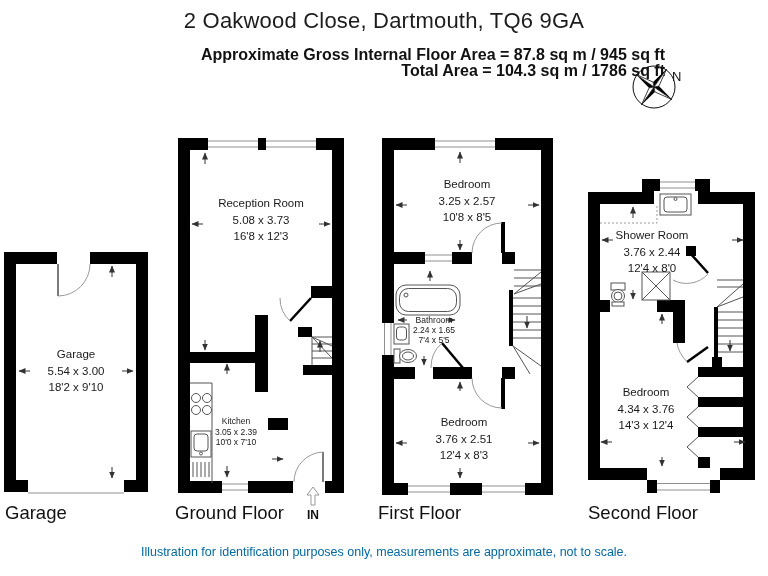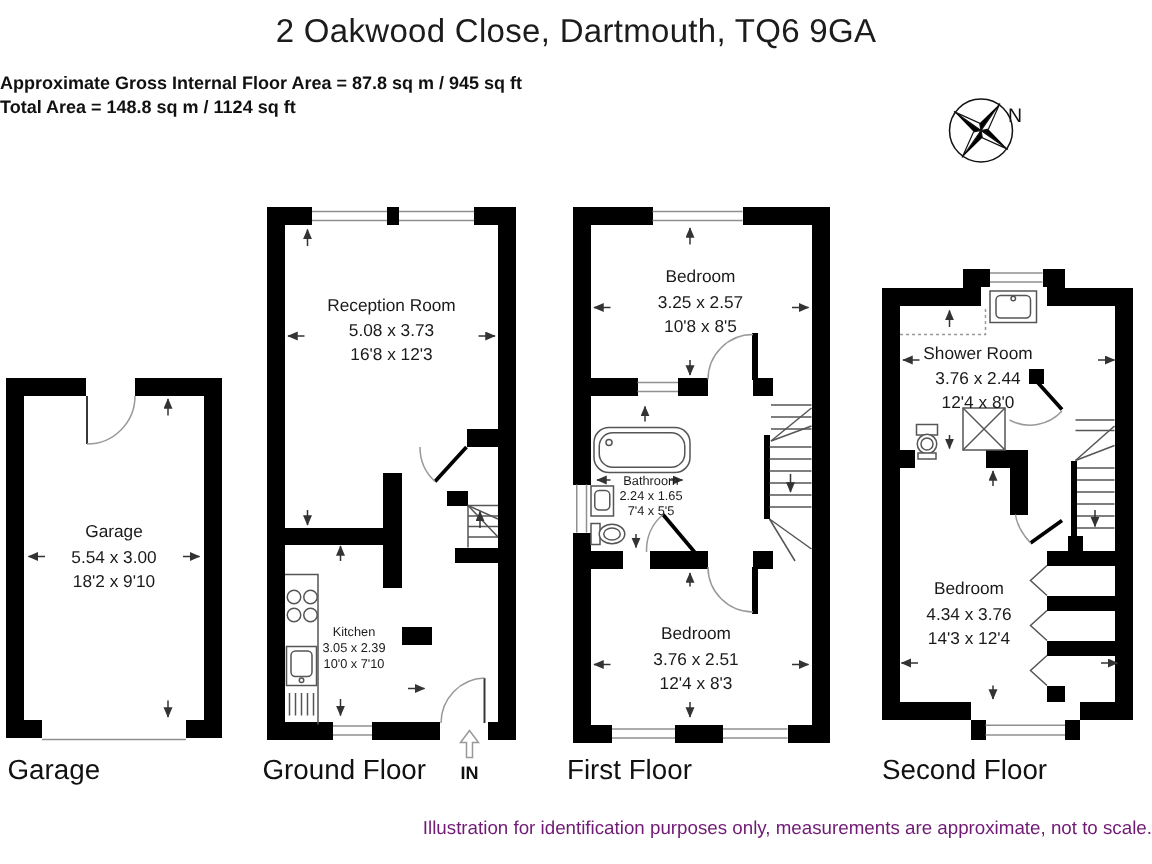--- a/index.html
+++ b/index.html
@@ -1,19 +1,19 @@
 <!DOCTYPE html>
 <html><head>
 <meta charset="utf-8">
 <style>
   html,body{margin:0;padding:0;background:#ffffff;}
   body{width:768px;height:576px;position:relative;font-family:"Liberation Sans",sans-serif;color:#1a1a1a;overflow:hidden;}
   .plan-title{position:absolute;top:8px;left:0;width:768px;text-align:center;font-size:22px;letter-spacing:.2px;color:#1c1c1c;}
-  .area-block{position:absolute;top:47px;left:0;width:665px;text-align:left;font-weight:bold;font-size:12px;line-height:16px;color:#111;}
-  .footer{position:absolute;top:545px;left:0;width:768px;text-align:right;font-size:12.5px;color:#701a75;}
+  .area-block{position:absolute;top:47px;left:0;width:665px;text-align:right;font-weight:bold;font-size:16px;line-height:16px;color:#111;}
+  .footer{position:absolute;top:545px;left:0;width:768px;text-align:center;font-size:12.5px;color:#0369a1;}
   svg{position:absolute;top:0;left:0;}
   .wall{fill:#000;}
   .thin{stroke:#555;stroke-width:1;fill:none;}
   .fix{stroke:#555;stroke-width:1;fill:#fff;}
   .win{stroke:#909090;stroke-width:1;}
   .arc{stroke:#999;stroke-width:1;fill:none;}
   .leaf{stroke:#000;stroke-width:2.5;}
   .leafthin{stroke:#333;stroke-width:1.3;}
   .dim{stroke:#333;stroke-width:1;}
   .dotted{stroke:#999;stroke-width:1;fill:none;stroke-dasharray:2,2;}
@@ -22,21 +22,21 @@
   .floor-label{font-size:18.5px;fill:#111;}
   .in-label{font-size:12px;font-weight:bold;fill:#111;text-anchor:middle;}
   .north-label{font-size:13px;fill:#111;}
 </style>
 </head>
 <body>
 
 <div class="plan-title">2 Oakwood Close, Dartmouth, TQ6 9GA</div>
 <div class="area-block">
   <div>Approximate Gross Internal Floor Area  = 87.8 sq m  / 945 sq ft</div>
-  <div>Total Area = 148.8 sq m  / 1124 sq ft</div>
+  <div>Total Area = 104.3 sq m  / 1786 sq ft</div>
 </div>
 
 <svg width="768" height="576" viewBox="0 0 768 576">
   <defs>
     <marker id="arr" markerWidth="9" markerHeight="8" refX="6.5" refY="3" orient="auto">
       <path d="M0,0 L7,3 L0,6 Z" fill="#333"></path>
     </marker>
   </defs>
 
   <g>

